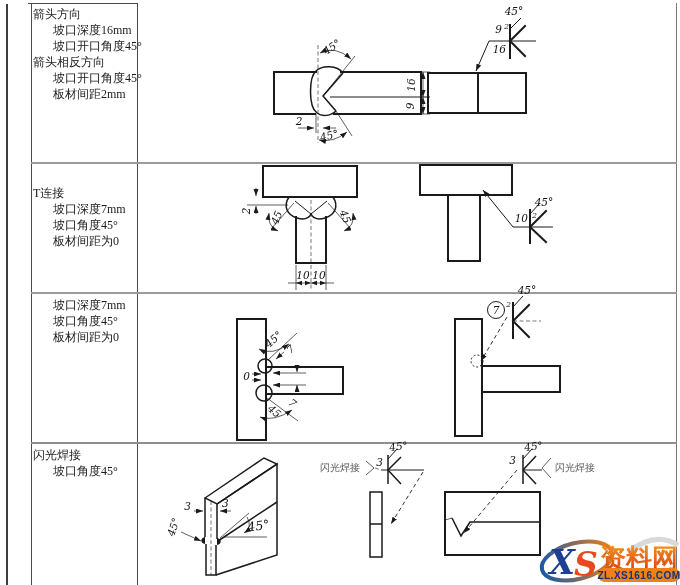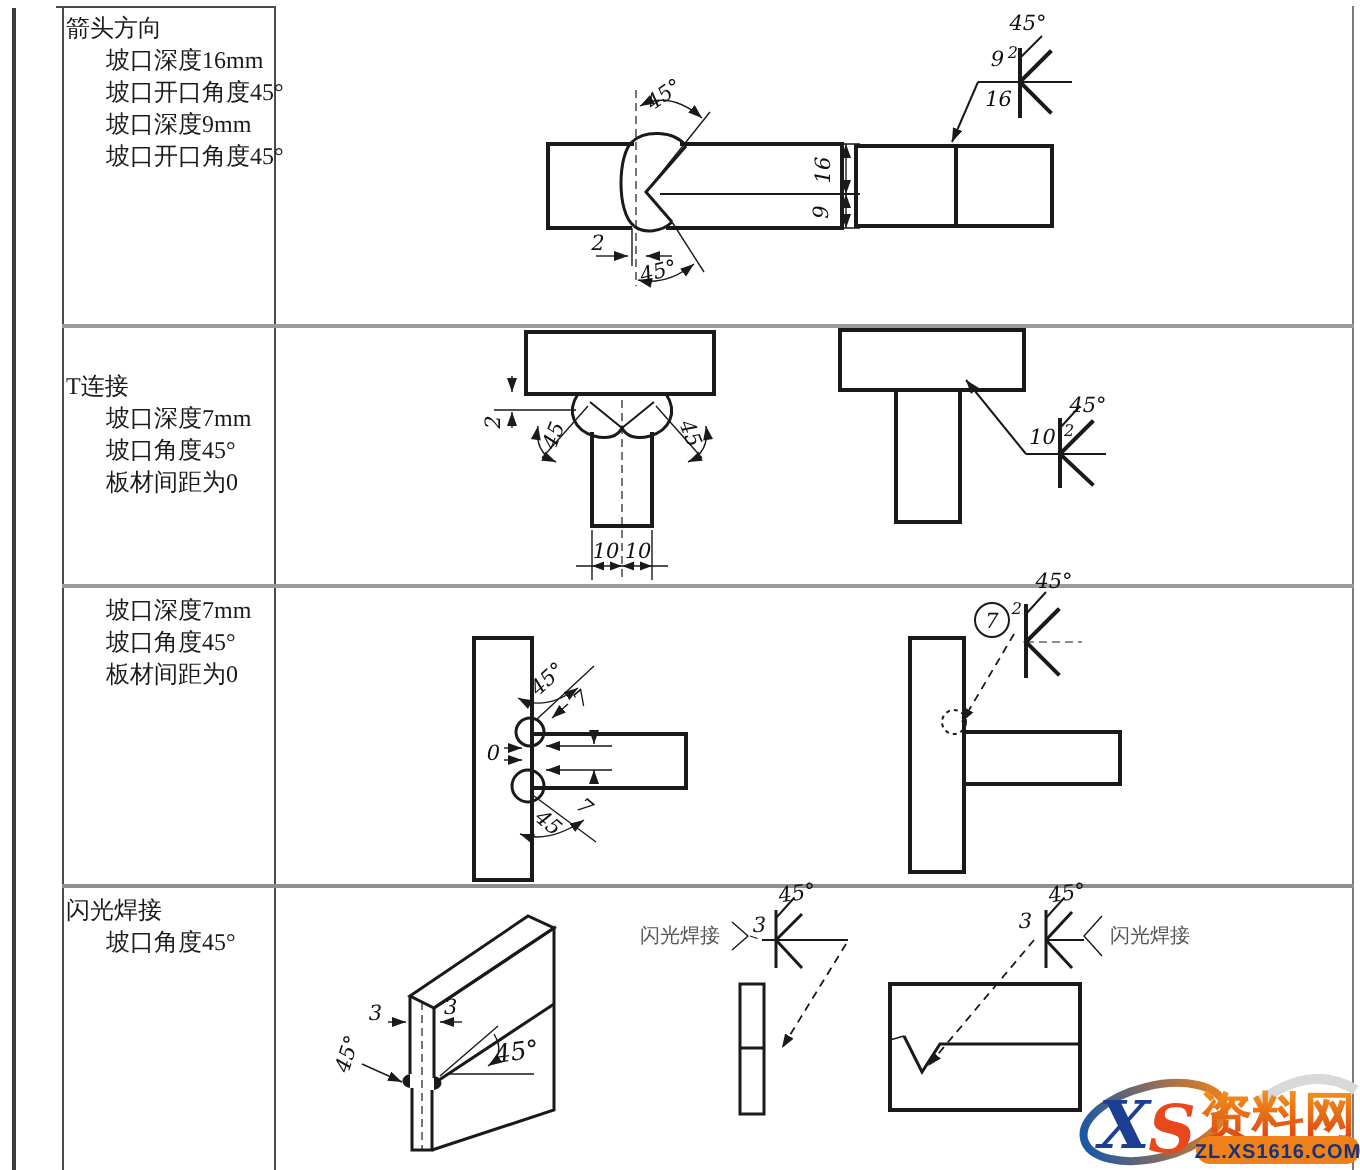--- a/index.html
+++ b/index.html
@@ -41,22 +41,23 @@
   <div class="hline" style="left:28px;top:3px;width:110px;height:1px;background:#4a4a4a;"></div>
   <div class="hline" style="left:31px;top:162px;width:646px;height:2px;background:#9b9b9b;"></div>
   <div class="hline" style="left:31px;top:292px;width:646px;height:2px;background:#9b9b9b;"></div>
   <div class="hline" style="left:31px;top:442px;width:646px;height:2px;background:#8f8f8f;"></div>
 
   <div class="labels">
     <div class="rowlab" style="top:6px">
       <div class="l">箭头方向</div>
       <div class="l ind">坡口深度16mm</div>
       <div class="l ind">坡口开口角度45°</div>
-      <div class="l ind">坡口深度9mm</div>
+      <div class="l">箭头相反方向</div>
       <div class="l ind">坡口开口角度45°</div>
+      <div class="l ind">板材间距2mm</div>
     </div>
     <div class="rowlab" style="top:185px">
       <div class="l">T连接</div>
       <div class="l ind">坡口深度7mm</div>
       <div class="l ind">坡口角度45°</div>
       <div class="l ind">板材间距为0</div>
     </div>
     <div class="rowlab" style="top:297px">
       <div class="l ind">坡口深度7mm</div>
       <div class="l ind">坡口角度45°</div>

